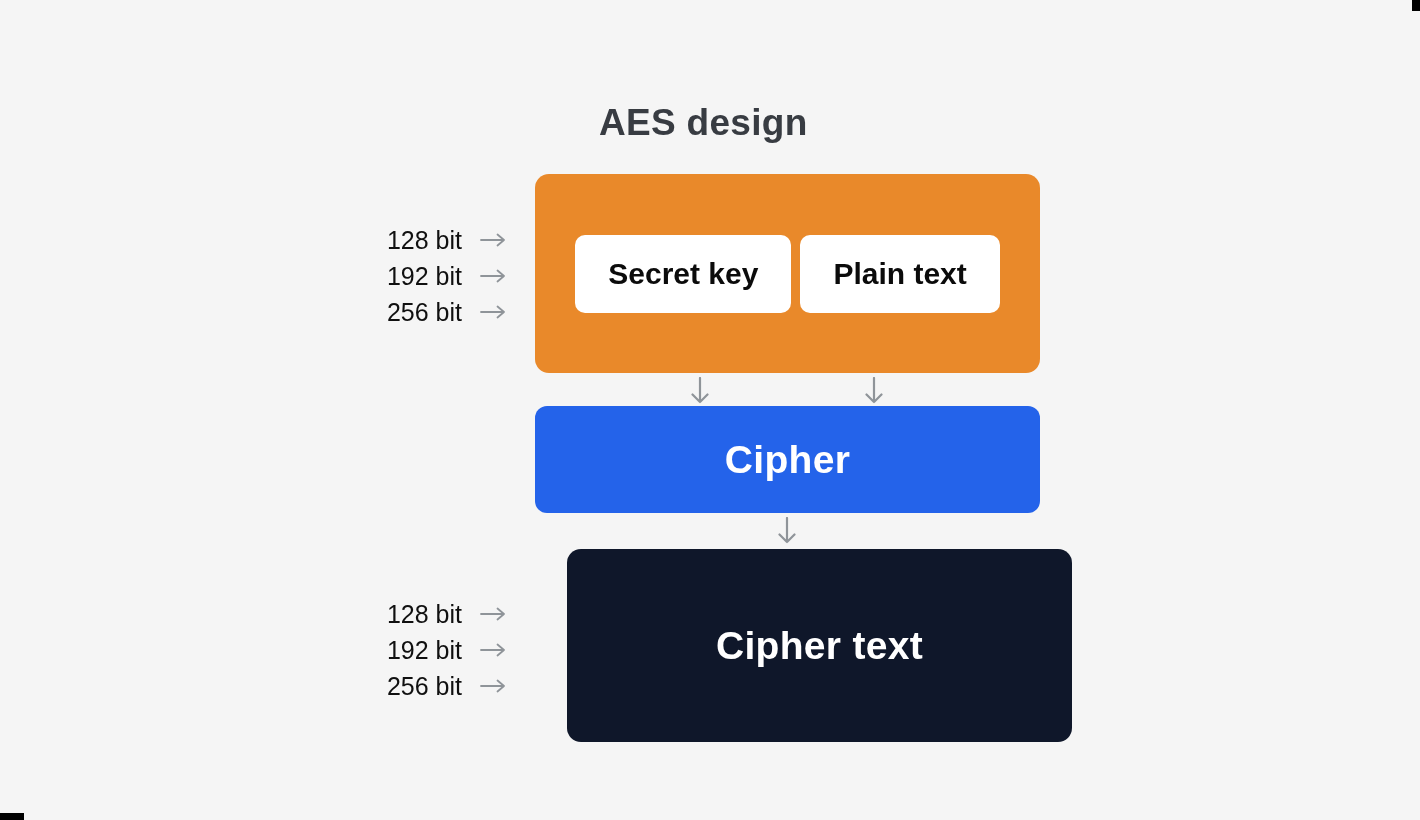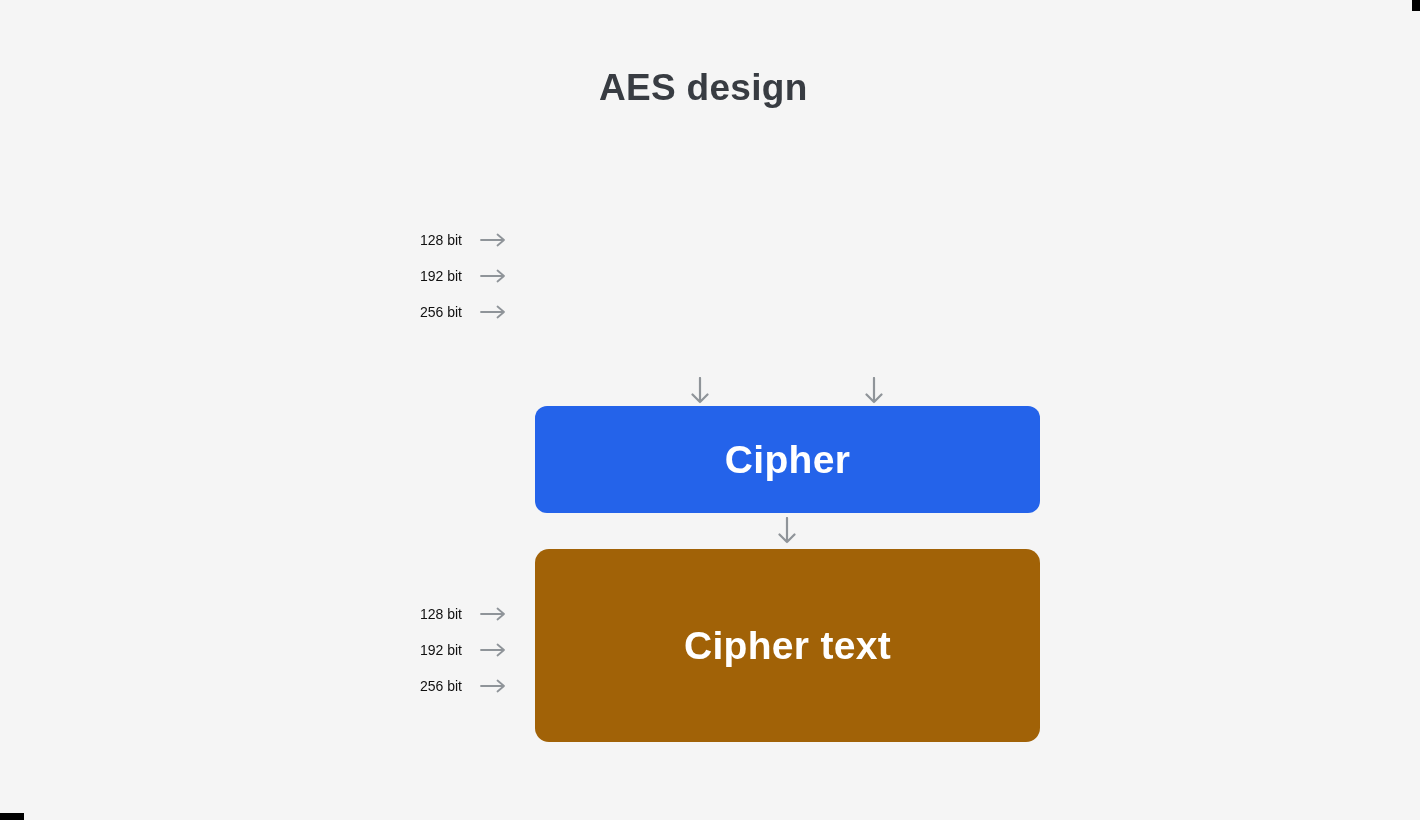--- a/index.html
+++ b/index.html
@@ -10,21 +10,21 @@
   }
   .stage {
     position: relative;
     width: 1420px;
     height: 820px;
     background: var(--page-bg, #f5f5f5);
   }
   .page-title {
     position: absolute;
     left: 599px;
-    top: 67px;
+    top: 102px;
     font-size: 37px;
     font-weight: 700;
     letter-spacing: 0.3px;
     color: #383c42;
     white-space: nowrap;
   }
   .block {
     position: absolute;
     left: 535px;
     width: 505px;
@@ -78,21 +78,21 @@
   .keysize-group.top { top: 222px; }
   .keysize-group.bottom { top: 596px; }
   .keysize-row {
     height: 36px;
     display: flex;
     align-items: center;
     justify-content: flex-end;
     gap: 18px;
   }
   .keysize-label {
-    font-size: 14px;
+    font-size: 25px;
     color: #101010;
     white-space: nowrap;
   }
   .arrow-icon { display: block; color: #8f9499; flex: 0 0 auto; }
   .down-arrows-row1 { position: absolute; top: 377px; }
   .down-arrow-1 { left: 689px; }
   .down-arrow-2 { left: 863px; }
   .down-arrows-row2 { position: absolute; top: 517px; left: 776px; }
   .corner-mark {
     position: absolute;
@@ -122,20 +122,24 @@
       </svg>
     </div>
     <div class="keysize-row">
       <span class="keysize-label">256 bit</span>
       <svg class="arrow-icon" width="26" height="14" viewBox="0 0 26 14" style="color: rgb(143, 148, 153);">
         <path d="M1 7 H24 M17.5 1.5 L24 7 L17.5 12.5" fill="none" stroke="currentColor" stroke-width="1.8" stroke-linecap="round" stroke-linejoin="round"></path>
       </svg>
     </div>
   </div>
 
+  <div class="block block-input" style="background: rgb(233, 137, 42);">
+    <div class="chip">Secret key</div>
+    <div class="chip">Plain text</div>
+  </div>
 
   <svg class="arrow-icon down-arrows-row1 down-arrow-1" width="22" height="27" viewBox="0 0 22 27" style="color: rgb(143, 148, 153);">
     <path d="M11 1 V25 M3.5 17.5 L11 25 L18.5 17.5" fill="none" stroke="currentColor" stroke-width="2.2" stroke-linecap="round" stroke-linejoin="round"></path>
   </svg>
   <svg class="arrow-icon down-arrows-row1 down-arrow-2" width="22" height="27" viewBox="0 0 22 27" style="color: rgb(143, 148, 153);">
     <path d="M11 1 V25 M3.5 17.5 L11 25 L18.5 17.5" fill="none" stroke="currentColor" stroke-width="2.2" stroke-linecap="round" stroke-linejoin="round"></path>
   </svg>
 
   <div class="block block-cipher" style="background: rgb(36, 99, 234);">
     <span class="block-label">Cipher</span>
@@ -159,20 +163,20 @@
       </svg>
     </div>
     <div class="keysize-row">
       <span class="keysize-label">256 bit</span>
       <svg class="arrow-icon" width="26" height="14" viewBox="0 0 26 14" style="color: rgb(143, 148, 153);">
         <path d="M1 7 H24 M17.5 1.5 L24 7 L17.5 12.5" fill="none" stroke="currentColor" stroke-width="1.8" stroke-linecap="round" stroke-linejoin="round"></path>
       </svg>
     </div>
   </div>
 
-  <div class="block block-ciphertext" style="background: #a16207;">
+  <div class="block block-ciphertext" style="background: #0f172a; margin-left: 32px;">
     <span class="block-label">Cipher text</span>
   </div>
 
   <div class="corner-mark top-right"></div>
   <div class="corner-mark bottom-left"></div>
 
 </div>
 
 </body></html>

